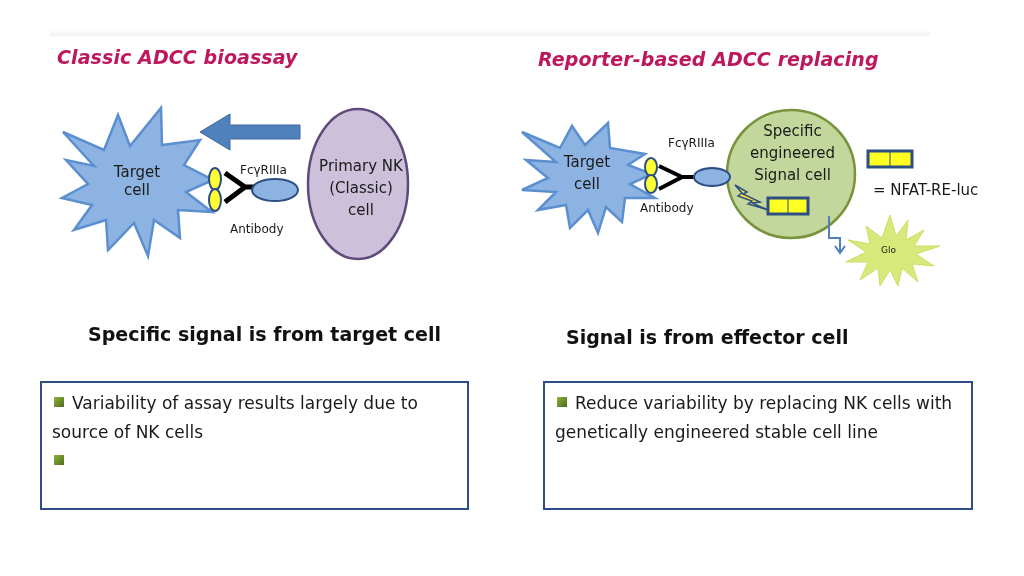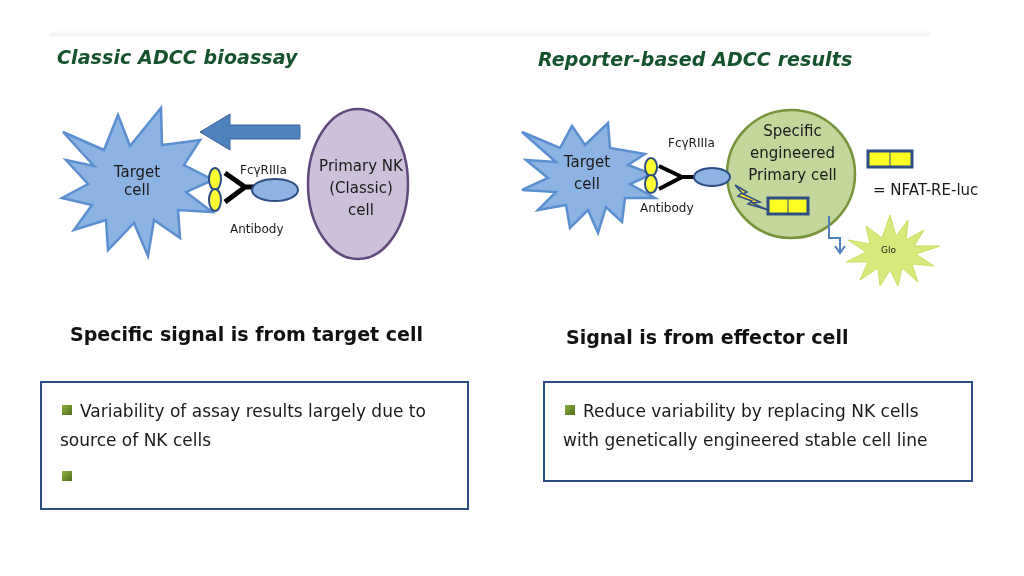--- a/index.html
+++ b/index.html
@@ -8,54 +8,54 @@
     background: #ffffff;
     font-family: "Liberation Sans", sans-serif;
     color: #1a1a1a;
   }
   .topband {
     position: absolute; left: 50px; top: 30px; width: 880px; height: 8px;
     background: linear-gradient(to bottom, #ffffff, #f3f3f3 60%, #ffffff);
   }
   .section-title {
     position: absolute; font-style: italic; font-weight: bold;
-    color: #14532d; font-size: 21px; letter-spacing: 0.1px;
+    color: #be185d; font-size: 21px; letter-spacing: 0.1px;
     font-family: "DejaVu Sans", sans-serif;
   }
   #title-left { left: 57px; top: 46px; font-size: 19px; }
   #title-right { left: 538px; top: 48px; font-size: 19px; }
   svg.diagram { position: absolute; left: 0; top: 0; }
   .lbl { position: absolute; font-family: "DejaVu Sans", sans-serif; color: #1a1a1a; text-align: center; line-height: 1.2; }
   .subheading {
     position: absolute; font-weight: bold; font-size: 19px;
     font-family: "DejaVu Sans", sans-serif; color: #111;
   }
-  #subhead-left { left: 70px; top: 323px; }
+  #subhead-left { left: 88px; top: 323px; }
   #subhead-right { left: 558px; top: 326px; margin-left: 8px; }
   .box {
     position: absolute; border: 2px solid #2c4e84; background: #ffffff;
     box-sizing: border-box; padding: 6px 10px 6px 10px;
     font-family: "DejaVu Sans", sans-serif; font-size: 17px; line-height: 29px; color: #1a1a1a;
   }
   #box-left { left: 40px; top: 381px; width: 429px; height: 129px; }
-  #box-right { left: 543px; top: 381px; width: 430px; height: 101px; }
-  .bullet-item { margin: 8px; }
+  #box-right { left: 543px; top: 381px; width: 430px; height: 129px; }
+  .bullet-item { margin: 0; }
   .bullet {
     display: inline-block; width: 10px; height: 10px; margin: 0 8px 0 2px;
     background: linear-gradient(135deg, #8db33a, #4f6b1d);
     vertical-align: 2px;
   }
 </style>
 </head>
 <body>
 
 <div class="topband"></div>
 
 <div class="section-title" id="title-left">Classic ADCC bioassay</div>
-<div class="section-title" id="title-right">Reporter-based ADCC results</div>
+<div class="section-title" id="title-right">Reporter-based ADCC replacing</div>
 
 <svg class="diagram" width="1024" height="576" viewBox="0 0 1024 576">
 
   <polygon points="300,125 230,125 230,114 200,132 230,150 230,139 300,139" fill="#4f81bd" stroke="#3a679e" stroke-width="1"></polygon>
 
   <polygon points="63,132 104,150 118,115 130,146 161,108 162,145 200,140 184,165 213,180 186,192 212,212 178,210 180,238 154,220 148,256 134,223 108,250 106,220 74,230 92,205 62,198 88,184 66,160 94,166" fill="#8db3e2" stroke="#5b8fd0" stroke-width="2.5" stroke-linejoin="miter"></polygon>
 
   <ellipse cx="215" cy="179" rx="6" ry="11" fill="#ffff33" stroke="#2c4e84" stroke-width="2"></ellipse>
   <ellipse cx="215" cy="200" rx="6" ry="11" fill="#ffff33" stroke="#2c4e84" stroke-width="2"></ellipse>
 
@@ -104,21 +104,21 @@
 
 <div class="lbl" style="left:552px;top:151px;width:70px;font-size:15px;line-height:22px;">
   <div>Target</div>
   <div>cell</div>
 </div>
 <div class="lbl" style="left:668px;top:136px;font-size:12px;">FcγRIIIa</div>
 <div class="lbl" style="left:640px;top:201px;font-size:12px;">Antibody</div>
 <div class="lbl" style="left:740px;top:120px;width:105px;font-size:15px;line-height:22px;">
   <div>Specific</div>
   <div>engineered</div>
-  <div>Primary cell</div>
+  <div>Signal cell</div>
 </div>
 <div class="lbl" style="left:873px;top:181px;font-size:15px;">= NFAT-RE-luc</div>
 <div class="lbl" style="left:881px;top:245px;font-size:9px;font-weight:normal;">Glo</div>
 
 <div class="subheading" id="subhead-left">Specific signal is from target cell</div>
 <div class="subheading" id="subhead-right">Signal is from effector  cell</div>
 
 <div class="box" id="box-left">
   <div class="bullet-item"><span class="bullet"></span><span>Variability of assay results largely due to source of NK cells</span></div>
   <div class="bullet-item"><span class="bullet"></span></div>

